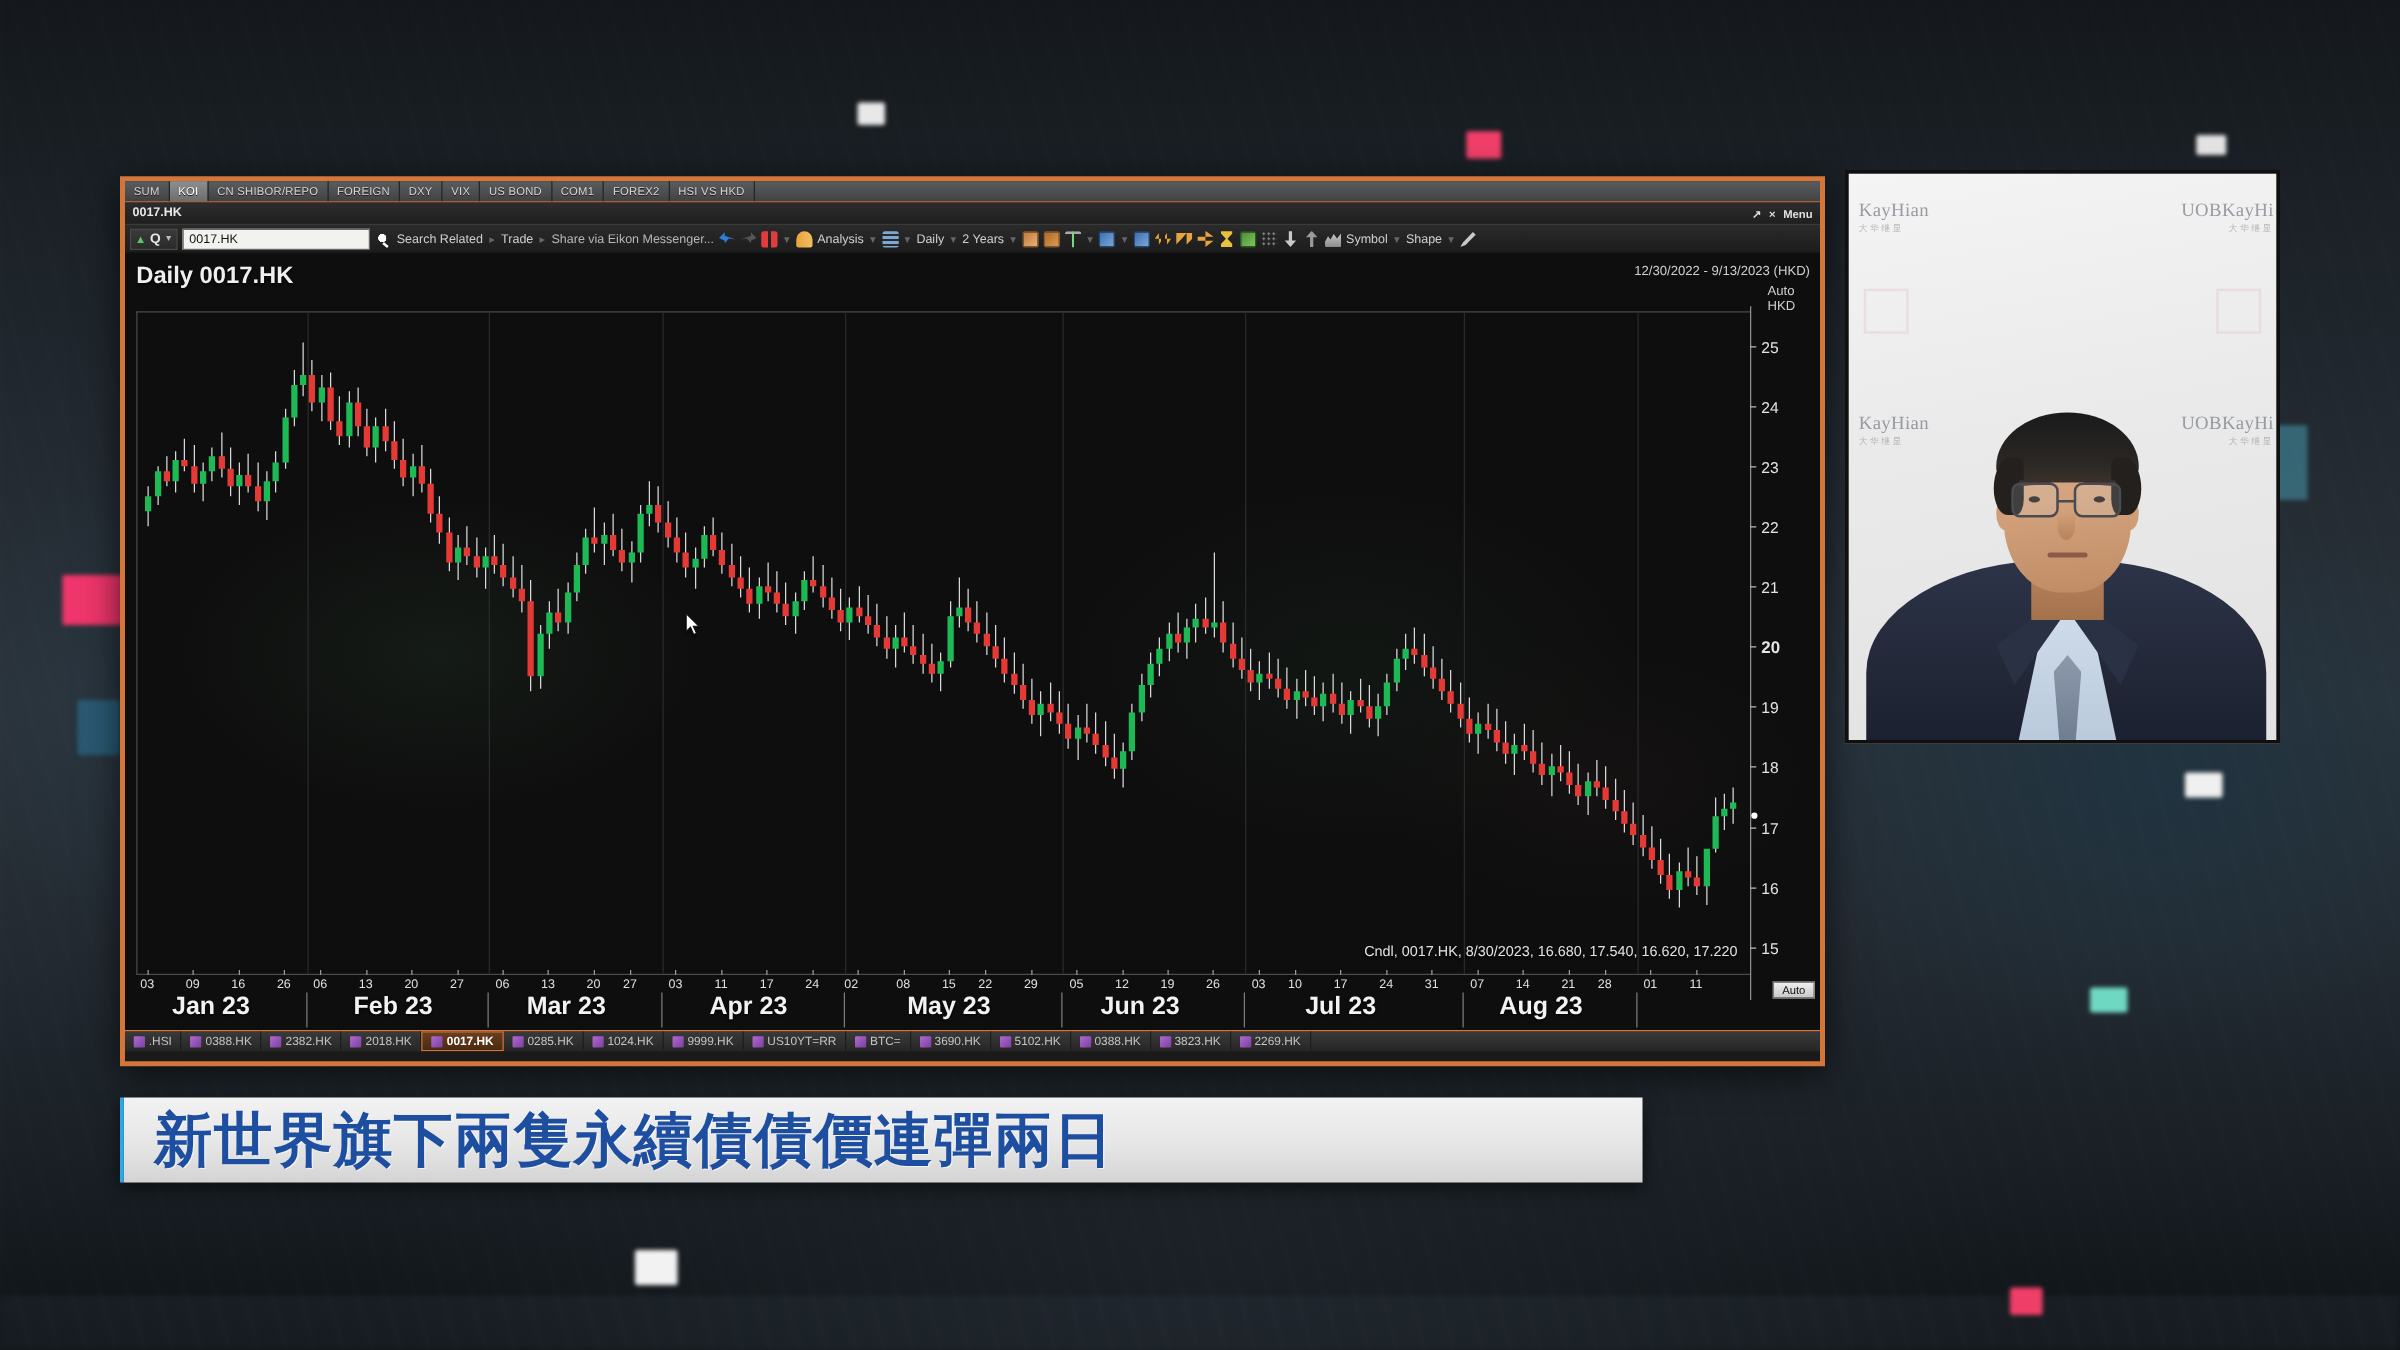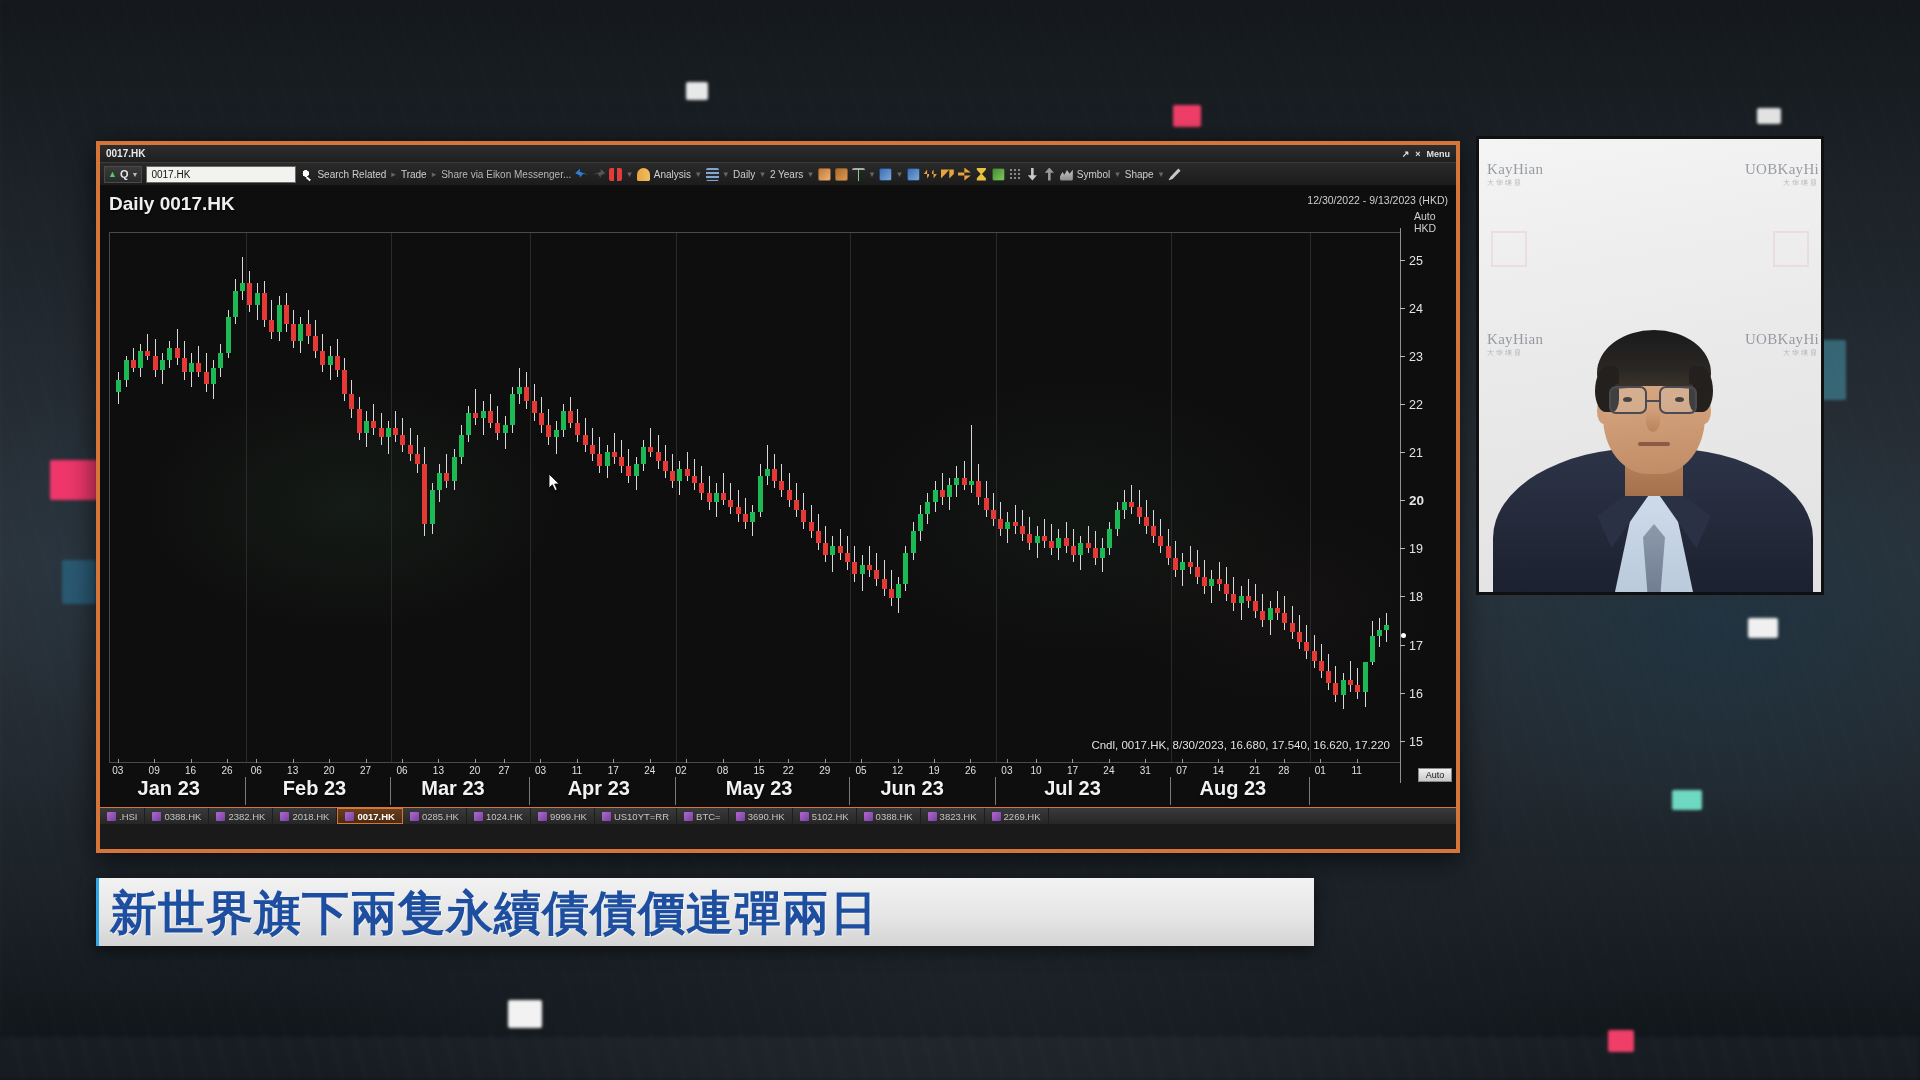--- a/index.html
+++ b/index.html
@@ -303,21 +303,21 @@
   }
   #bannerLeft .label {
     font-family:"DejaVu Sans", sans-serif;
     font-size: 46px; font-weight:bold; color:#f5e03c;
     letter-spacing: 1px; line-height:1;
     text-shadow: 2px 2px 0 rgba(0,0,0,.35);
     transform: scaleY(1.06);
   }
   #bannerRight {
     flex:1; background: linear-gradient(180deg,#f2f2f2 0%,#e6e6e6 55%,#d4d4d4 100%);
-    display:flex; align-items:center; padding-left:11px;
+    display:flex; align-items:center; padding-left:24px;
     border-left:3px solid #2fa8e8;
   }
   #bannerRight .headline {
     font-family:"DejaVu Sans", sans-serif;
     font-size: 47px; font-weight:bold; color:#1d4ea0;
     letter-spacing: 1px; line-height:1;
     text-shadow: 1px 1px 0 rgba(255,255,255,.6);
   }
 </style>
 </head>
@@ -332,20 +332,32 @@
 <div class="blur-rect" style="left:1672px;top:790px;width:30px;height:20px;background:#6fd8c2;"></div>
 <div class="blur-rect" style="left:508px;top:1000px;width:34px;height:28px;background:#f2f2f2;"></div>
 <div class="blur-rect" style="left:1608px;top:1030px;width:26px;height:22px;background:#ef3f68;"></div>
 <div class="blur-rect" style="left:62px;top:560px;width:34px;height:44px;background:#2b7fa8;opacity:.5;"></div>
 <div class="blur-rect" style="left:1820px;top:340px;width:26px;height:60px;background:#4fb0c8;opacity:.45;"></div>
 
 <div id="eikon">
 
   <div class="greenpill"></div>
 
+  <div id="tabstrip">
+      <div class="tab">SUM</div>
+      <div class="tab active">KOI</div>
+      <div class="tab">CN SHIBOR/REPO</div>
+      <div class="tab">FOREIGN</div>
+      <div class="tab">DXY</div>
+      <div class="tab">VIX</div>
+      <div class="tab">US BOND</div>
+      <div class="tab">COM1</div>
+      <div class="tab">FOREX2</div>
+      <div class="tab">HSI VS HKD</div>
+    </div>
 
   <div id="titlebar">
     <span>0017.HK</span>
     <span class="spacer"></span>
     <span class="winbtns">
       <span class="gl">↗</span>
       <span class="gl">×</span>
       <span class="gl">Menu</span>
     </span>
   </div>

